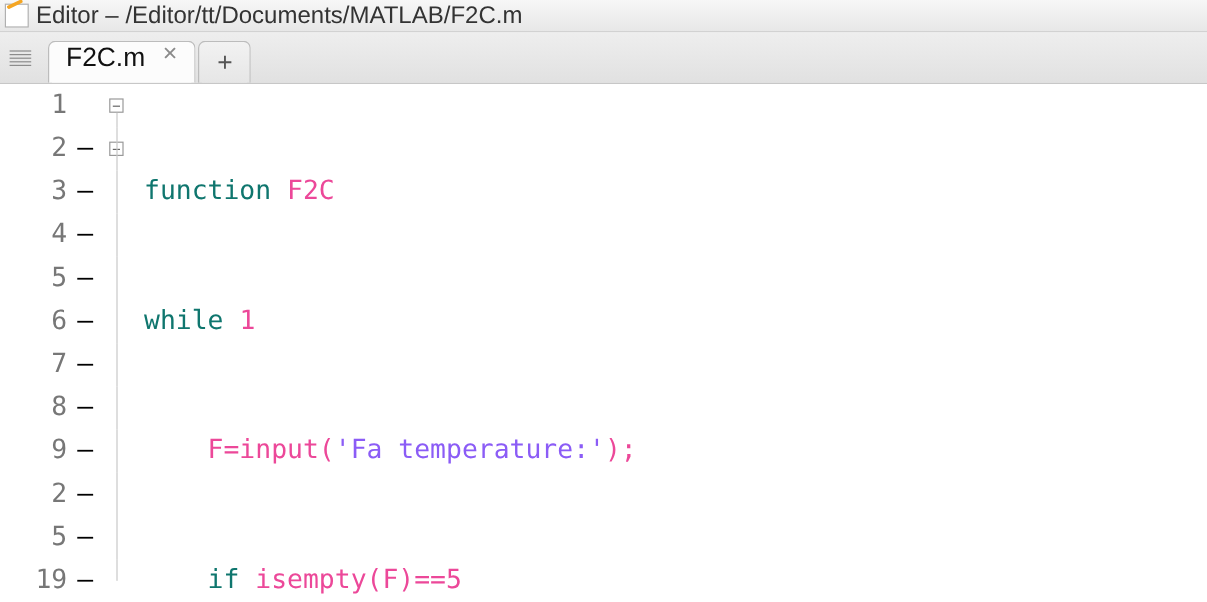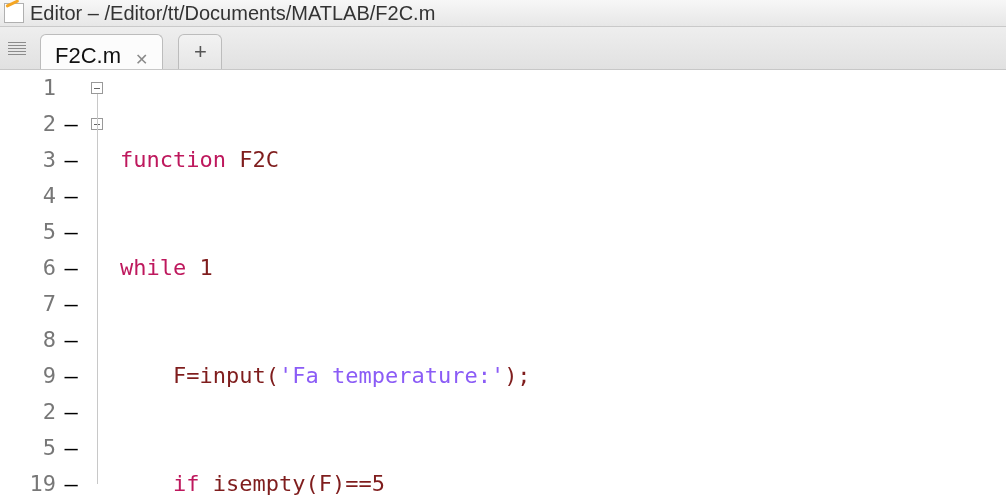--- a/index.html
+++ b/index.html
@@ -42,24 +42,24 @@
   .drag-handle{
     width:26px;height:36px;display:flex;flex-direction:column;justify-content:center;
     gap:2px;align-items:center;cursor:move;margin-right:10px;margin-bottom:3px;
   }
   .drag-handle span{display:block;width:18px;height:1px;background:#8c8c8c;}
   .tab{
     height:34px;
     background:#fcfcfc;
     border:1px solid #bcbcbc;border-bottom:none;
     border-top-left-radius:6px;border-top-right-radius:6px;
-    display:flex;align-items:flex-end;
+    display:flex;align-items:flex-start;
     padding:0 14px;
     font-size:22px;color:#111;
-    margin-right:15px;
+    margin-right:2px;
     position:relative;
   }
   .tab .close{
     margin-left:14px;font-size:16px;color:#8a8a8a;cursor:pointer;
     font-family:Arial,sans-serif;user-select:none;
   }
   .tab-add{
     height:34px;width:42px;
     border:1px solid #bcbcbc;border-bottom:none;
     border-top-left-radius:6px;border-top-right-radius:6px;
@@ -108,23 +108,23 @@
   }
   .line-vert.start{top:24px;}
   .line-vert.end{bottom:18px;}
 
   .code{
     flex:1;font-size:22px;line-height:36px;white-space:pre;
     padding-left:4px;
   }
   .code .row{height:36px;}
 
-  .kw{color:#be185d;}
+  .kw{color:#0f766e;}
   .str{color:#8b5cf6;}
-  .txt{color:#7f1d1d;text-align:center;}
+  .txt{color:#ec4899;text-align:center;}
 </style>
 </head>
 <body>
 
 <div class="titlebar">
   <span class="icon"></span>
   <span>Editor</span><span> – </span><span>/Editor/tt/Documents/MATLAB/F2C.m</span>
 </div>
 
 <div class="tabstrip">

